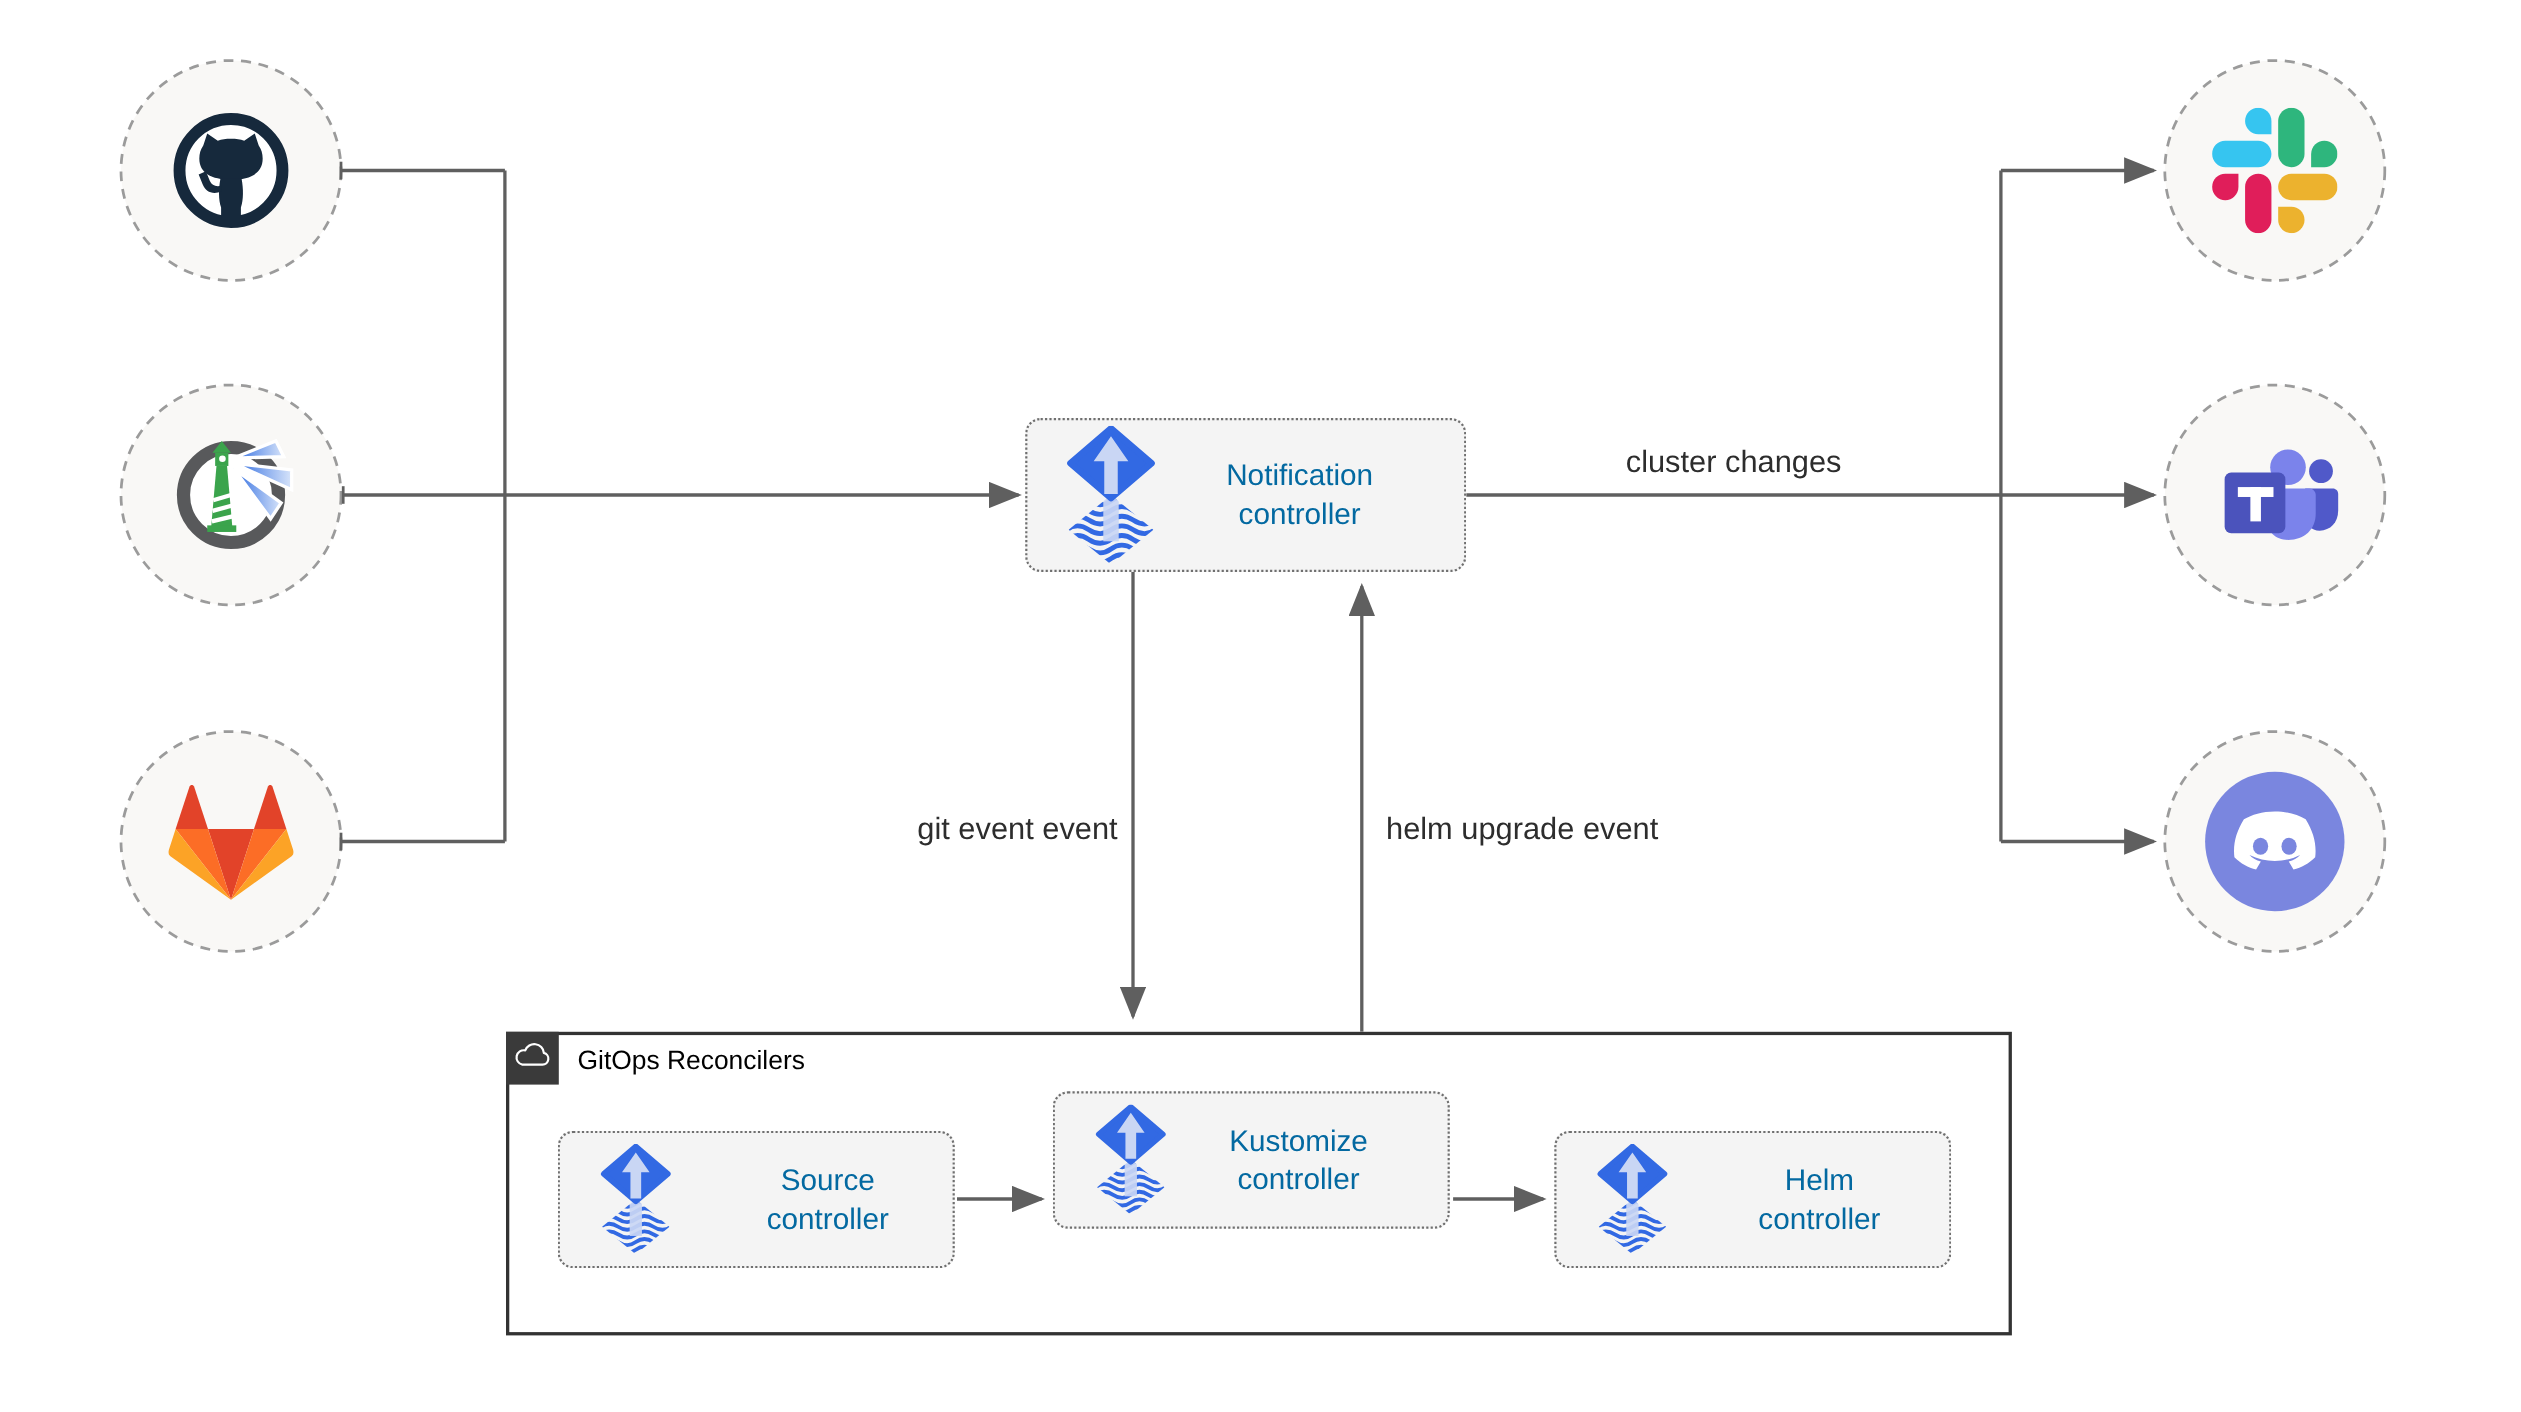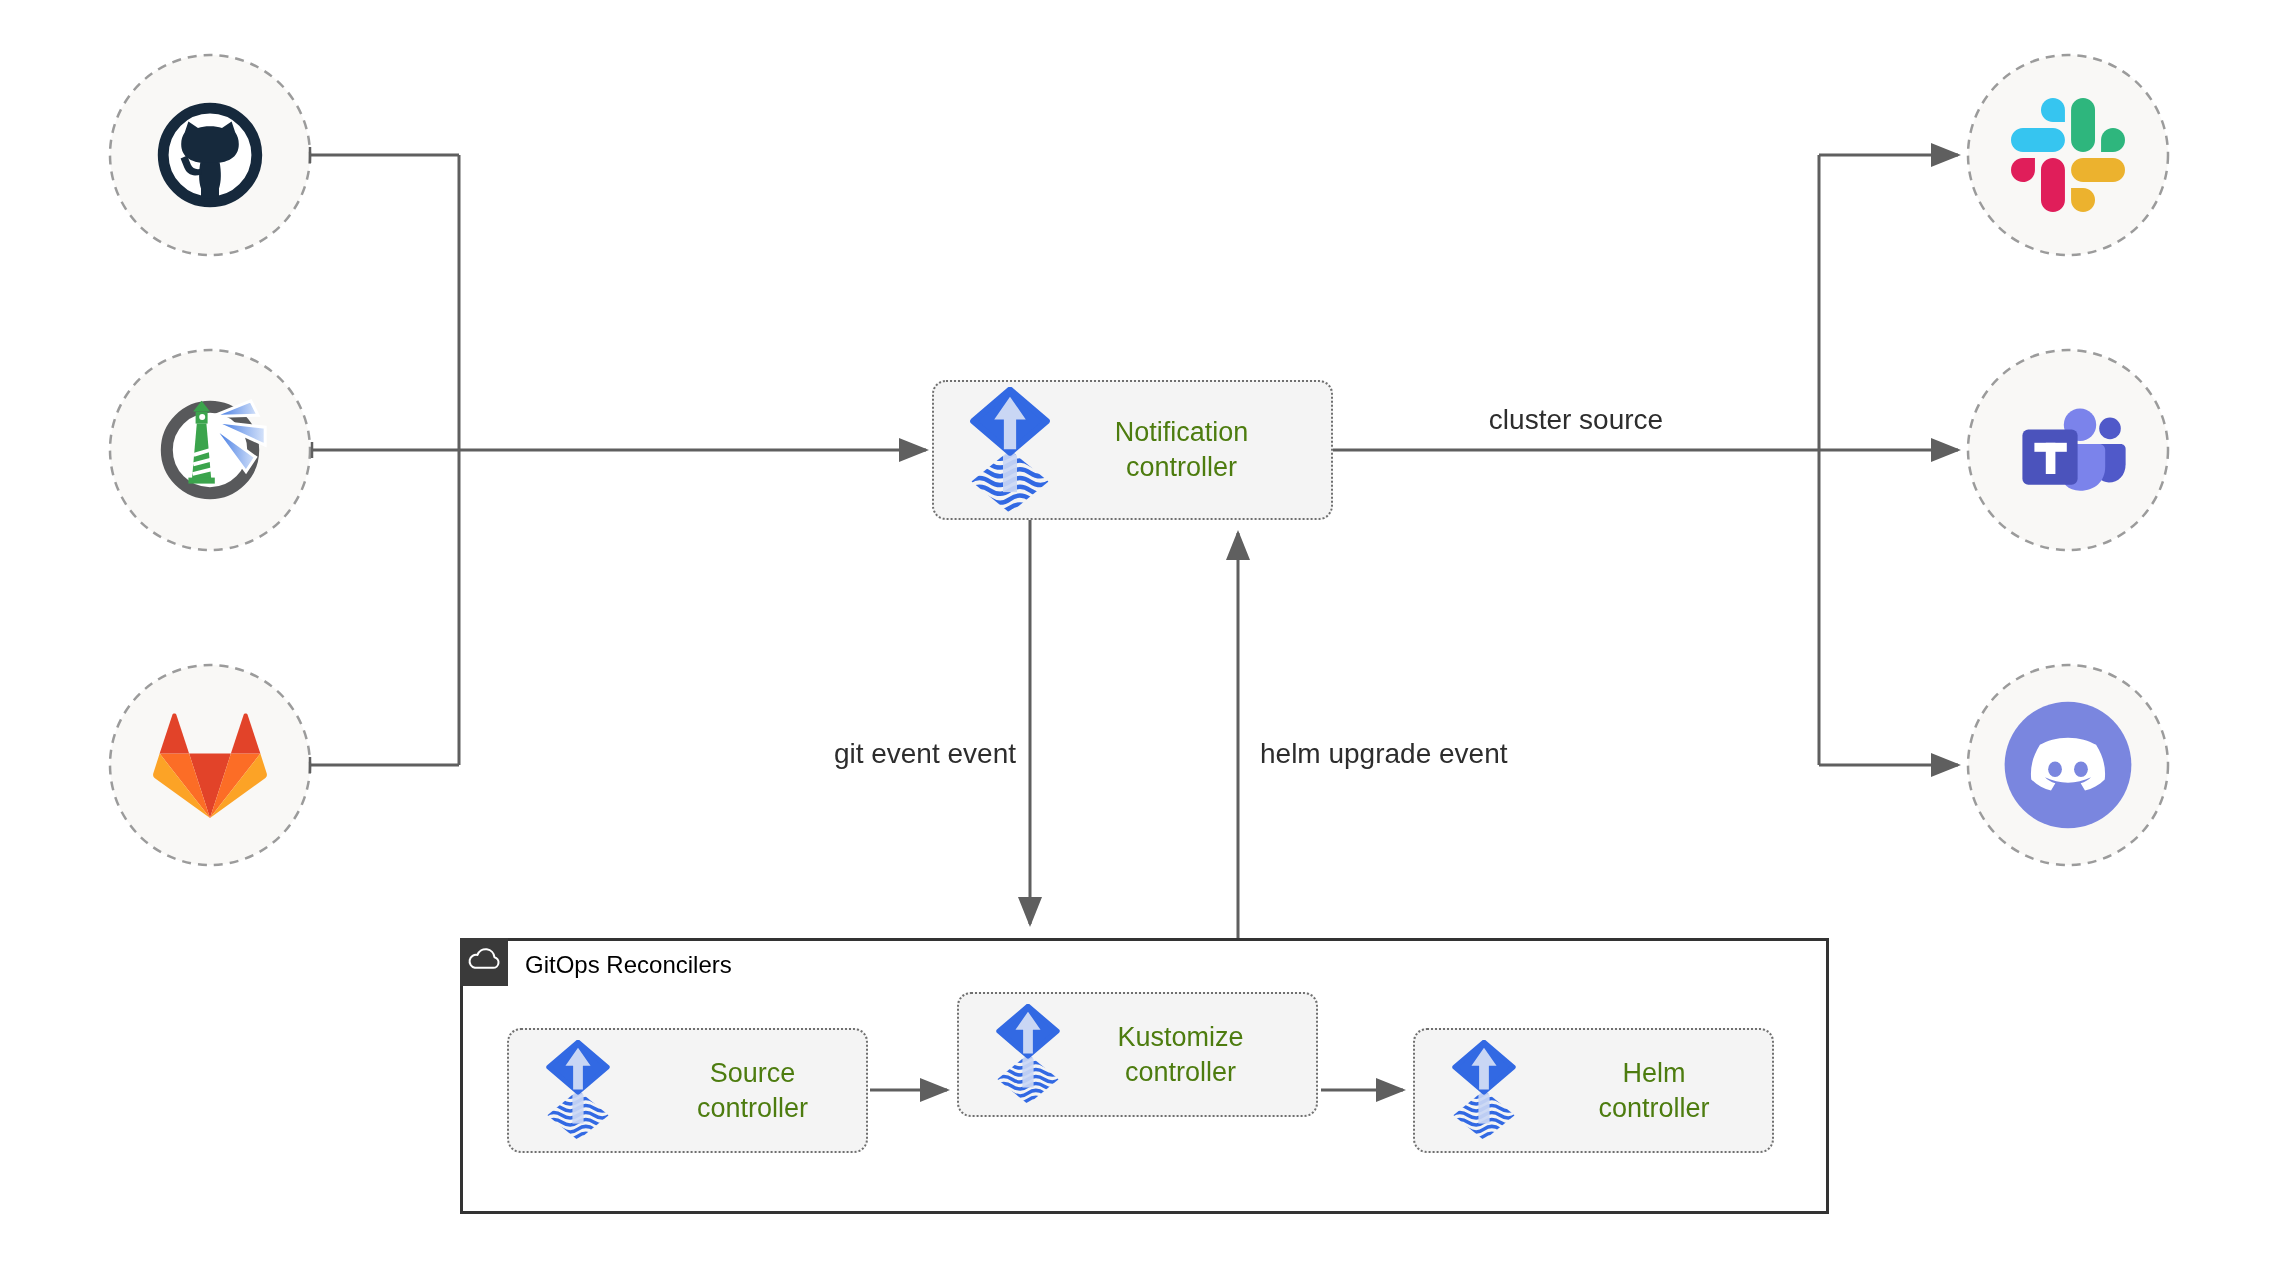--- a/index.html
+++ b/index.html
@@ -3,21 +3,21 @@
 <meta charset="utf-8">
 <style>
   html,body{margin:0;padding:0;background:#ffffff;}
   .stage{position:relative;width:2292px;height:1284px;background:#ffffff;
          font-family:"Liberation Sans", sans-serif;overflow:hidden;}
   .wires{position:absolute;left:0;top:0;width:2292px;height:1284px;pointer-events:none;}
   .edge-label{position:absolute;color:#2d2d2d;font-size:28px;line-height:32px;white-space:nowrap;}
   .ctrl-box{position:absolute;background:#f4f4f4;border:2px dotted #6f6f6f;border-radius:14px;
             display:flex;align-items:center;box-sizing:border-box;}
   .ctrl-box .flux{flex:0 0 auto;}
-  .ctrl-box .txt{flex:1 1 auto;text-align:center;color:#4d7c0f;font-size:27px;line-height:35px;}
+  .ctrl-box .txt{flex:1 1 auto;text-align:center;color:#0369a1;font-size:27px;line-height:35px;}
   .container-box{position:absolute;left:460px;top:938px;width:1369px;height:276px;
                  border:3px solid #333333;background:#ffffff;box-sizing:border-box;}
   .container-badge{position:absolute;left:-3px;top:-3px;width:48px;height:48px;background:#3a3a3a;
                    display:flex;align-items:center;justify-content:center;}
   .container-title{position:absolute;left:62px;top:9px;font-size:24px;line-height:30px;color:#000000;white-space:nowrap;}
 </style>
 </head>
 <body>
 
 <div class="stage">
@@ -146,21 +146,21 @@
     </g>
 
     <use href="#github-icon-sym" x="150" y="95" width="120" height="120"></use>
     <use href="#harbor-icon-sym" x="150" y="390" width="120" height="120"></use>
     <use href="#gitlab-icon-sym" x="153" y="708" width="114" height="114"></use>
     <use href="#slack-icon-sym" x="2011" y="98" width="114" height="114"></use>
     <use href="#teams-icon-sym" x="2008" y="390" width="120" height="120"></use>
     <use href="#discord-icon-sym" x="1996" y="693" width="144" height="144"></use>
   </svg>
 
-  <div class="edge-label" style="left:1333px;top:404px;width:486px;text-align:center;">cluster source</div>
+  <div class="edge-label" style="left:1333px;top:404px;width:486px;text-align:center;">cluster changes</div>
   <div class="edge-label" style="left:616px;top:738px;width:400px;text-align:right;">git event event</div>
   <div class="edge-label" style="left:1260px;top:738px;width:500px;text-align:left;">helm upgrade event</div>
 
   <div class="ctrl-box" style="left:932px;top:380px;width:401px;height:140px;padding:0 22px 0 32px;">
     <svg class="flux" width="88" height="127" viewBox="0 0 100 145">
       <use href="#flux-icon-sym" width="100" height="145"></use>
     </svg>
     <div class="txt">
       <div>Notification</div>
       <div>controller</div>

